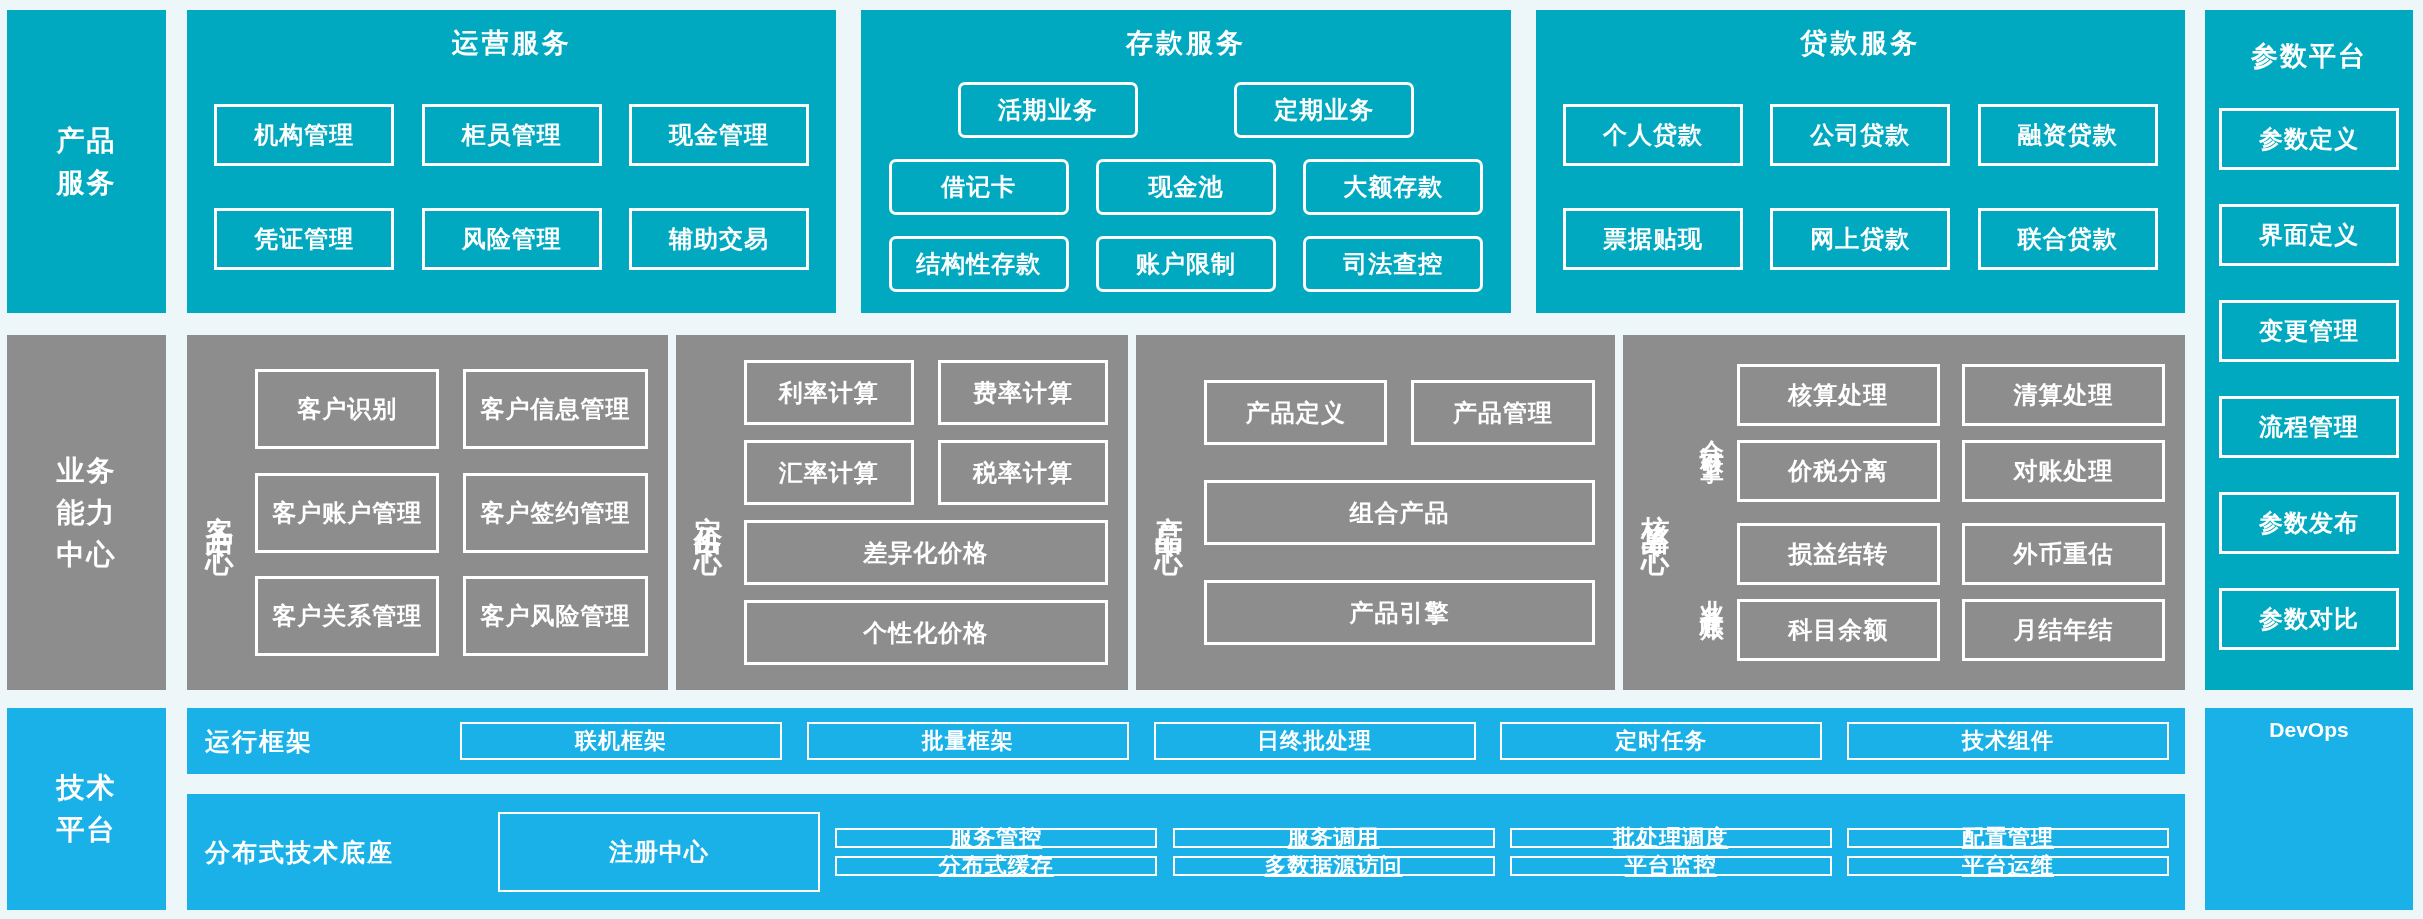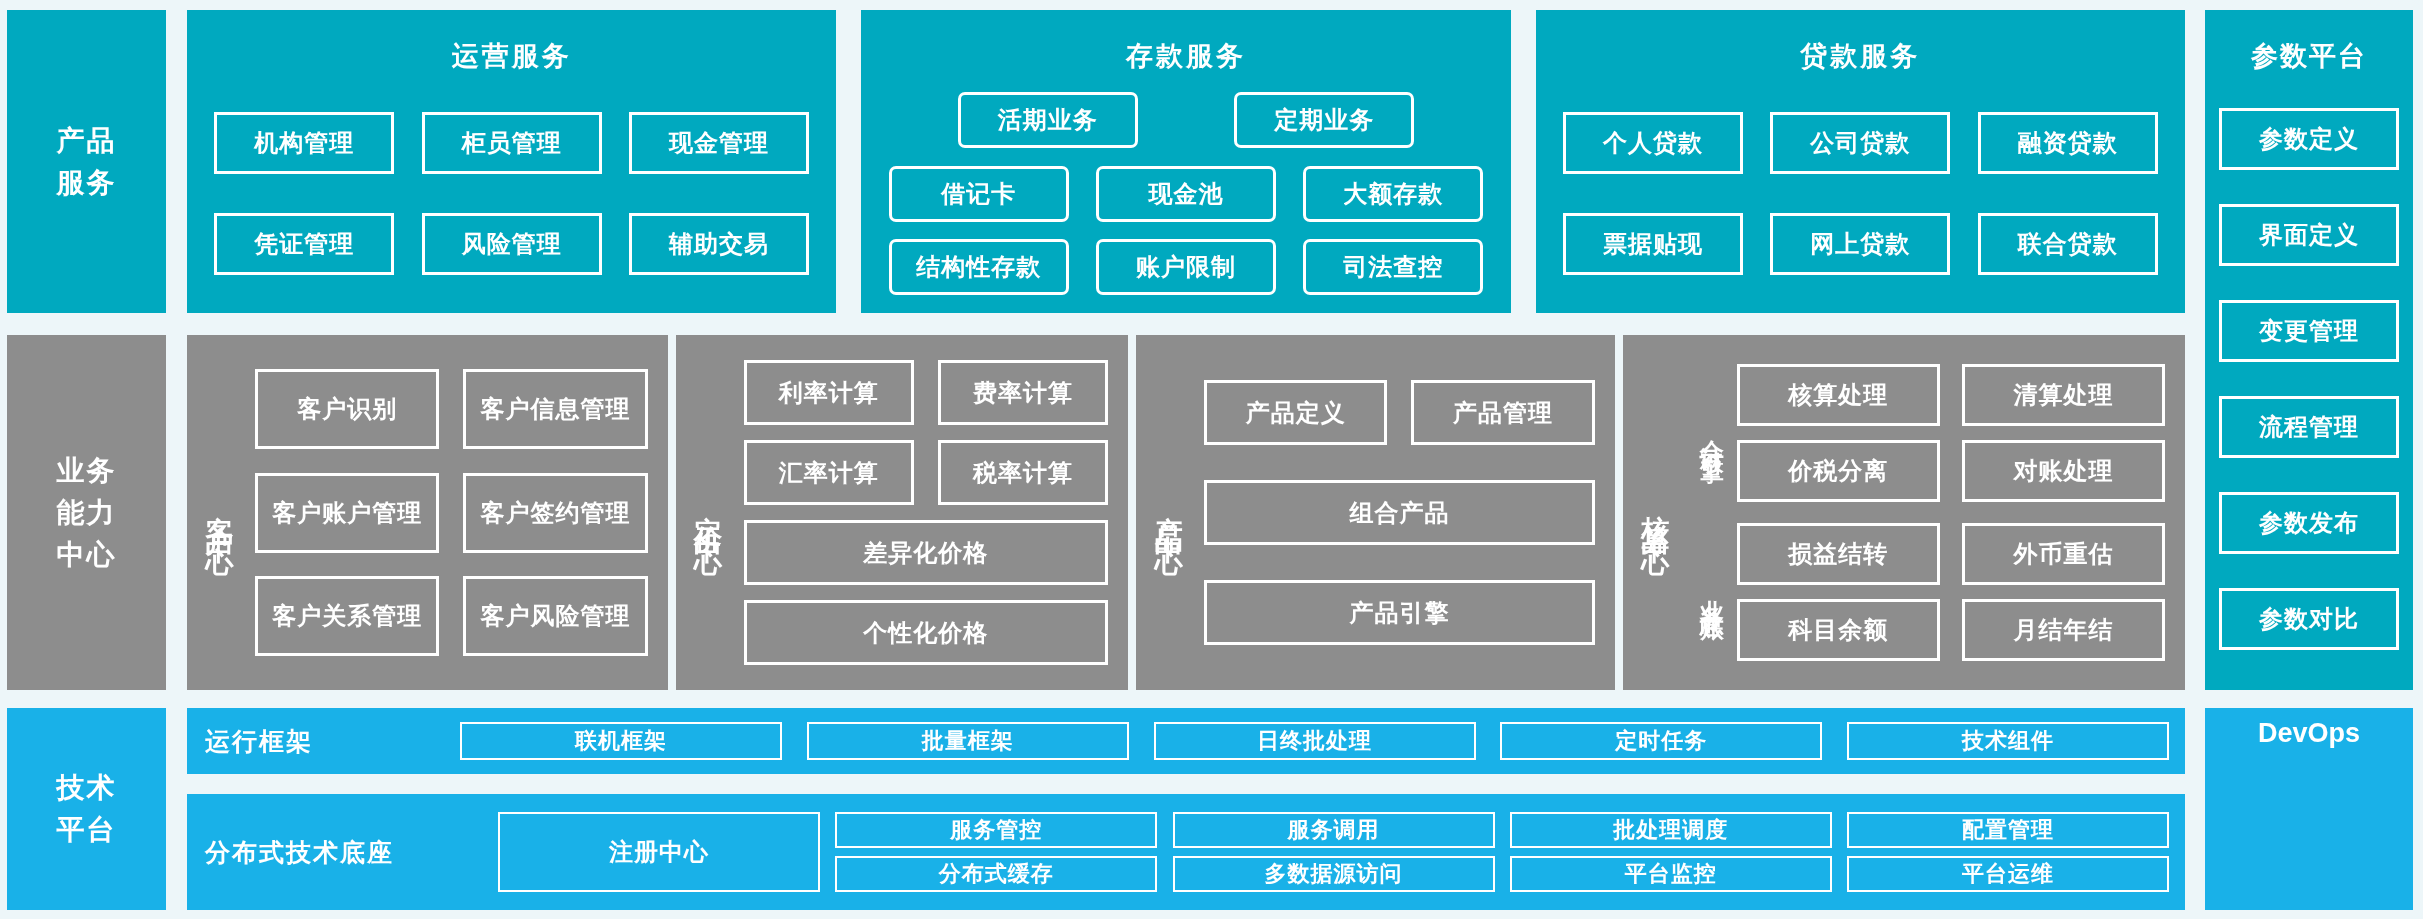--- a/index.html
+++ b/index.html
@@ -32,21 +32,21 @@
     display:flex; align-items:center; justify-content:center;
     text-align:center; white-space:pre-line;
     font-size:28px; line-height:1.5; letter-spacing:2px;
   }
 
   .panel{display:flex; flex-direction:column;}
   .row1 .panel{flex:1 1 0;}
   .row1 .panel + .panel{margin-left:25px;}
   .panel-title{
     text-align:center; font-size:27px; letter-spacing:3px;
-    padding-top:28px; flex:0 0 auto;
+    padding-top:15px; flex:0 0 auto;
   }
   .vfill{flex:1 1 auto; display:flex; flex-direction:column; justify-content:space-evenly;}
   .hrow{display:flex; justify-content:space-evenly; align-items:center;}
 
   .bx{
     border:3px solid var(--box_border,#fff);
     display:flex; align-items:center; justify-content:center;
     font-size:24px; letter-spacing:1px; text-align:center;
   }
   .thin{border-width:2px; font-size:22px;}
@@ -77,28 +77,28 @@
 
   
   .r3col{flex:1 1 auto; display:flex; flex-direction:column;}
   .tband{height:66px; display:flex; align-items:center; padding:0 16px 0 18px;}
   .tband.tall{height:116px; margin-top:20px;gap:38px;}
   .tband-label{flex:0 0 255px; font-size:25px; letter-spacing:2px;}
   .tboxes{flex:1 1 auto; display:flex; justify-content:space-between; align-items:center;}
   .tbx{width:322px; height:38px;}
   .reg{width:322px; height:80px; font-size:24px;}
   .vpair{width:322px; display:flex; flex-direction:column; gap:8px;}
-  .vpair .bx{height:36px;}
+  .vpair .bx{height:20px;text-decoration:underline;}
 
   
   .sidepanel{display:flex; flex-direction:column;}
   .param{height:680px;}
   .devops{height:202px; margin-top:18px;}
   .param .panel-title{padding-top:28px; letter-spacing:2px;}
-  .devops .panel-title{padding-top:10px; font-size:27px; letter-spacing:0;}
+  .devops .panel-title{padding-top:10px; font-size:21px; letter-spacing:0;}
   .sidebx-wrap{flex:1 1 auto; display:flex; flex-direction:column; justify-content:space-evenly; padding:0 14px 6px;}
   .param .bx{height:62px;}
   .devops .bx{height:38px;}
 </style>
 </head>
 <body>
 
 <div class="page">
   <div class="main">
 

